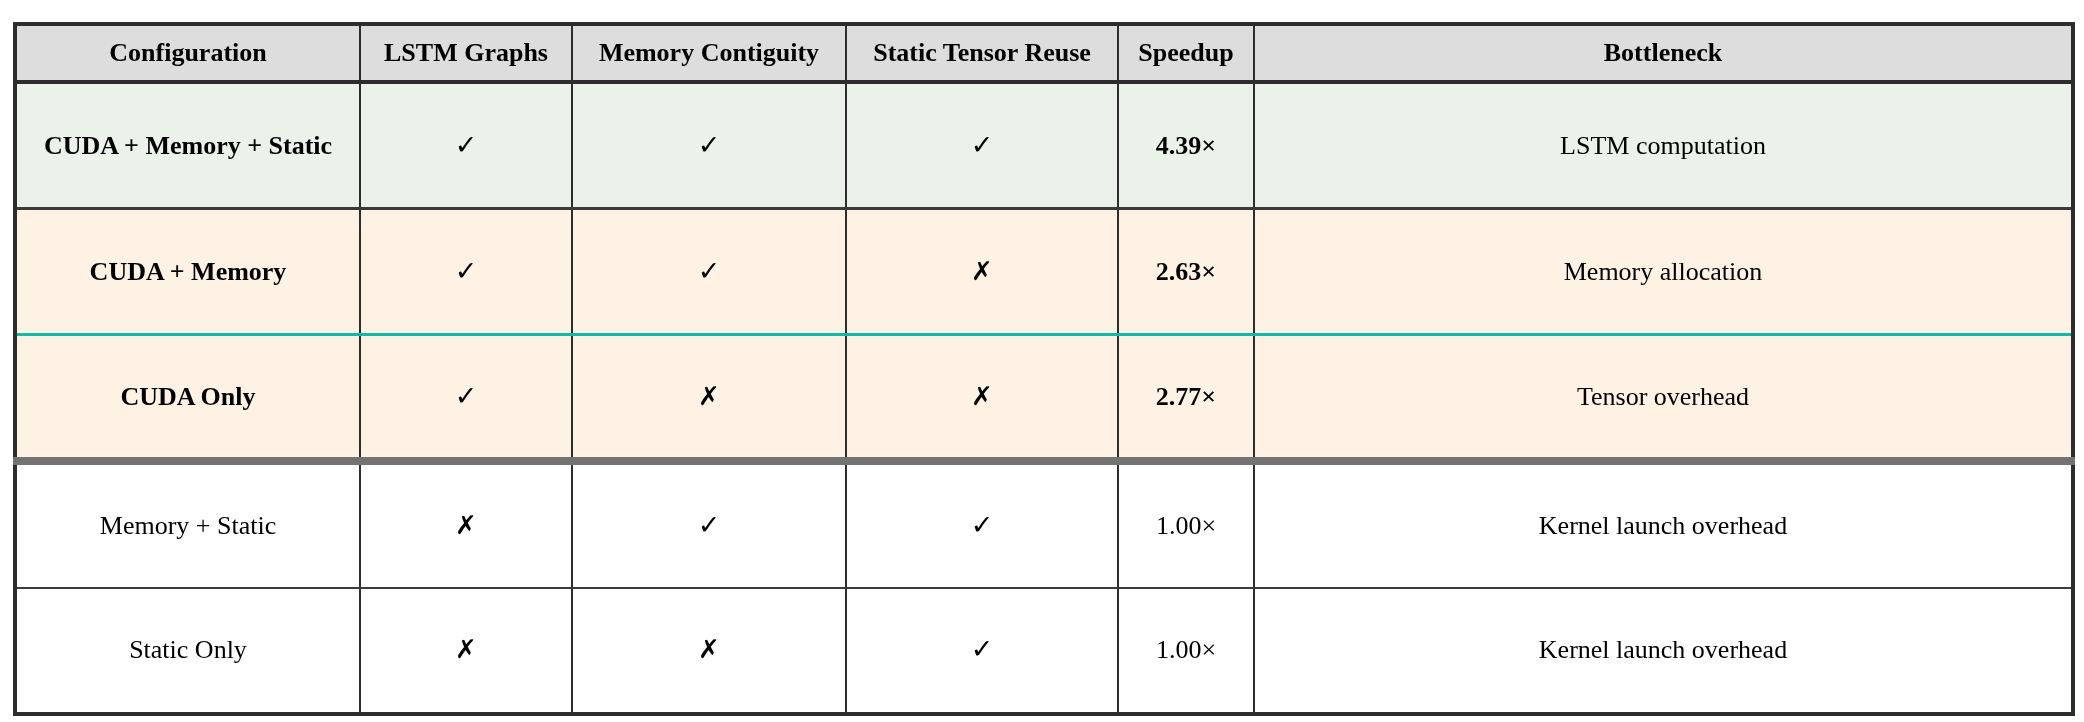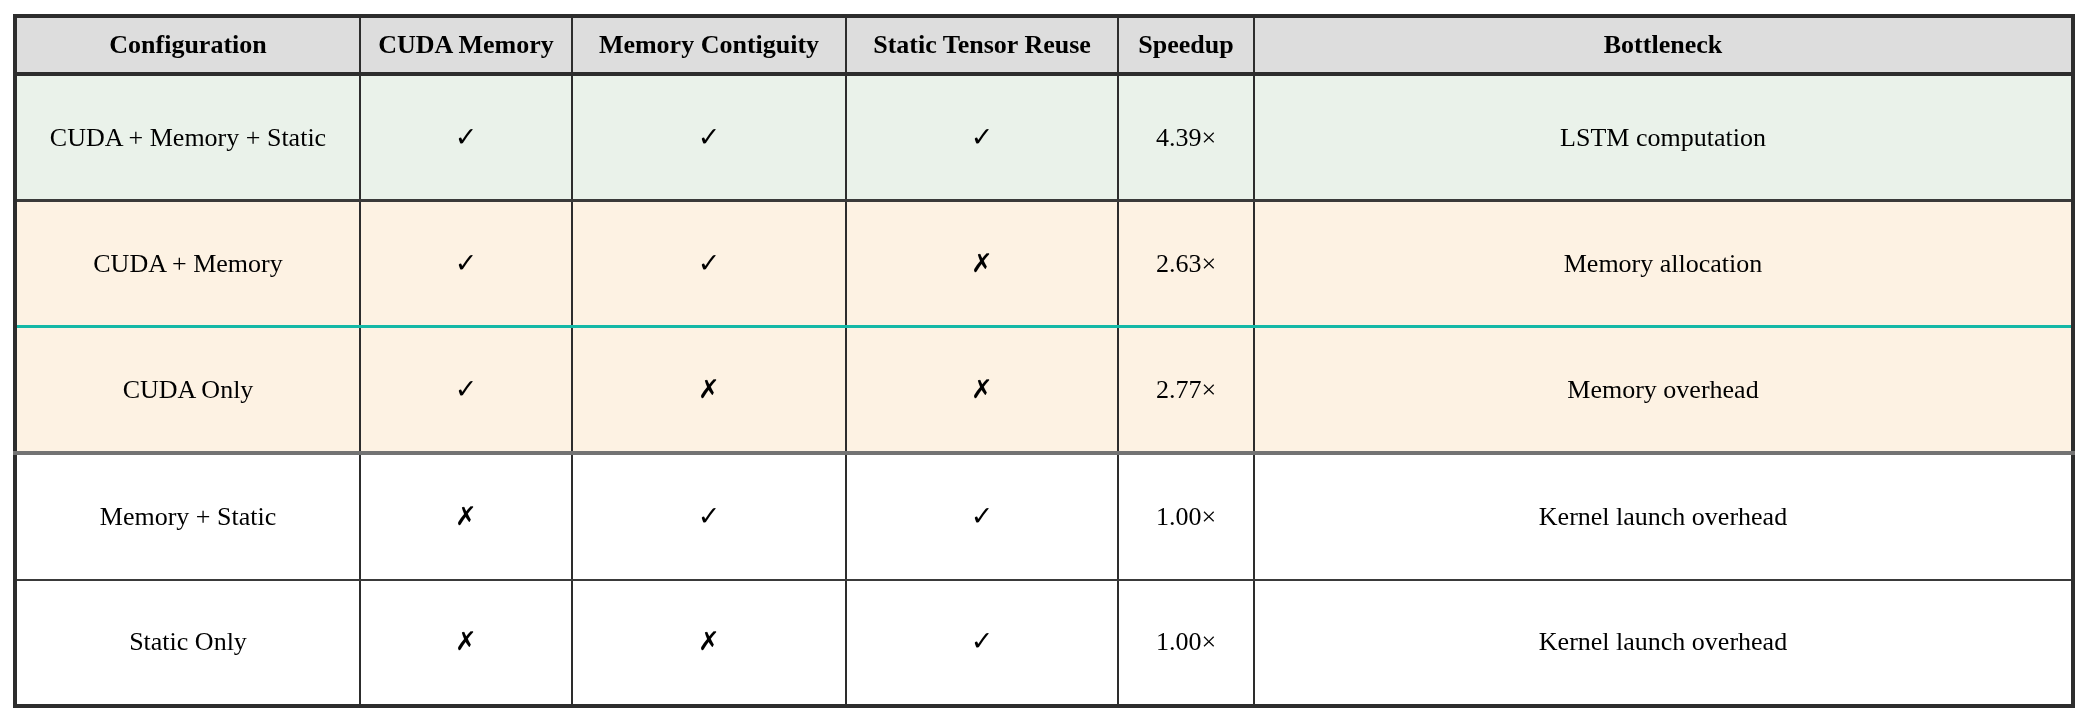--- a/index.html
+++ b/index.html
@@ -9,21 +9,21 @@
   }
   body {
     width: 2084px;
     height: 722px;
     font-family: "Liberation Serif", "DejaVu Serif", serif;
     -webkit-font-smoothing: antialiased;
   }
   #table-wrap {
     position: absolute;
     left: 13px;
-    top: 14px;
+    top: 22px;
     width: 2058px;
     height: 694px;
   }
   table.ablation-table {
     border-collapse: collapse;
     table-layout: fixed;
     width: 2058px;
     height: 694px;
   }
   table.ablation-table td,
@@ -74,27 +74,27 @@
 
   
   tbody tr { height: 58px; }
   tbody td { border-bottom: 3px solid #14b8a6; }
   tbody tr:last-child td { border-bottom: none; }
 
   tr.row-green td   { background: #eaf2ea; }
   tr.row-cream td   { background: #fdf2e3; }
   tr.row-plain td   { background: #ffffff; }
 
-  tr.row-cream.last-cream td { border-bottom: 4px solid #737373; }
+  tr.row-cream.last-cream td { border-bottom: 8px solid #737373; }
   tr.row-green td { border-bottom: 3px solid #3a3a3a; }
   tr.row-plain td { border-bottom: 2px solid #3a3a3a; }
   tr.row-plain.first-plain td { border-top: 0; }
 
   
-  td.cfg-strong, td.speed-strong { font-weight: normal; }
+  td.cfg-strong, td.speed-strong { font-weight: bold; }
   td.cfg-plain, td.speed-plain { font-weight: normal; }
   td.bottleneck { font-weight: normal; }
 
   .mark {
     font-family: "DejaVu Sans", sans-serif;
     font-size: 27px;
     line-height: 1;
     display: inline-block;
   }
   .mark-yes { font-weight: normal; }
@@ -109,21 +109,21 @@
       <col class="c-config">
       <col class="c-cuda">
       <col class="c-mem">
       <col class="c-static">
       <col class="c-speed">
       <col class="c-bottleneck">
     </colgroup>
     <thead>
       <tr>
         <th>Configuration</th>
-        <th>CUDA Memory</th>
+        <th>LSTM Graphs</th>
         <th>Memory Contiguity</th>
         <th>Static Tensor Reuse</th>
         <th>Speedup</th>
         <th>Bottleneck</th>
       </tr>
     </thead>
     <tbody id="table-body">
         <tr class="row-green">
           <td class="cfg-strong">CUDA + Memory + Static</td>
           <td><span class="mark mark-yes">✓</span></td>
@@ -139,21 +139,21 @@
           <td><span class="mark mark-no">✗</span></td>
           <td class="speed-strong">2.63×</td>
           <td class="bottleneck">Memory allocation</td>
         </tr>
         <tr class="row-cream last-cream">
           <td class="cfg-strong">CUDA Only</td>
           <td><span class="mark mark-yes">✓</span></td>
           <td><span class="mark mark-no">✗</span></td>
           <td><span class="mark mark-no">✗</span></td>
           <td class="speed-strong">2.77×</td>
-          <td class="bottleneck">Memory overhead</td>
+          <td class="bottleneck">Tensor overhead</td>
         </tr>
         <tr class="row-plain first-plain">
           <td class="cfg-plain">Memory + Static</td>
           <td><span class="mark mark-no">✗</span></td>
           <td><span class="mark mark-yes">✓</span></td>
           <td><span class="mark mark-yes">✓</span></td>
           <td class="speed-plain">1.00×</td>
           <td class="bottleneck">Kernel launch overhead</td>
         </tr>
         <tr class="row-plain">

